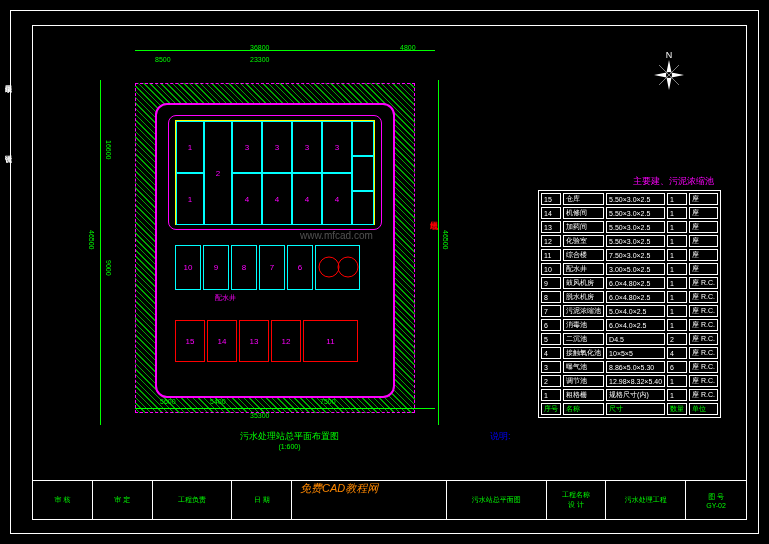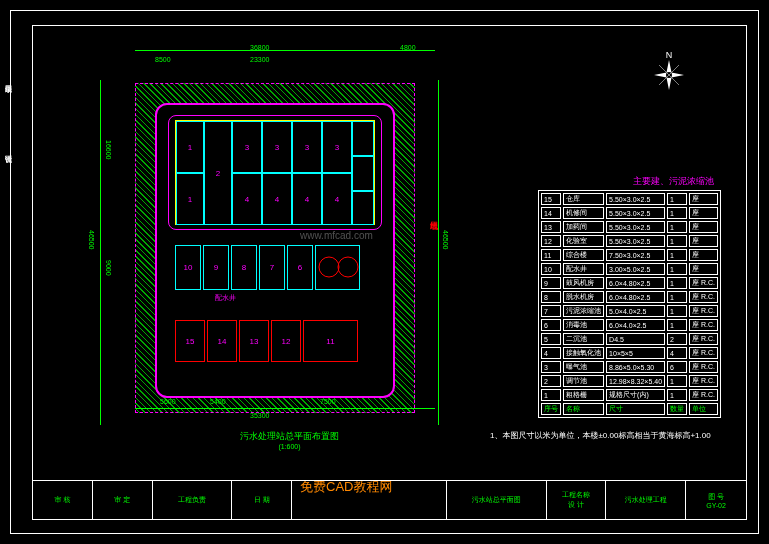--- a/index.html
+++ b/index.html
@@ -27,21 +27,21 @@
 .tbl{position:absolute;right:48px;top:190px;border:1px solid #fff;font-size:7px}
 .tbl tr{height:12px}
 .tbl td{border:1px solid #fff;padding:0 2px;color:#fff;white-space:nowrap}
 .tbl .hd td{color:#0f0}
 .note{position:absolute;left:490px;top:430px;font-size:8px}
 .note-t{color:#00f;font-size:9px}
 .fig-t{position:absolute;left:240px;top:430px;color:#0f0;font-size:9px;text-align:center}
 .scale{color:#0f0;font-size:7px}
 .side-txt{position:absolute;left:3px;top:80px;writing-mode:vertical-lr;font-size:7px;color:#fff}
 .red-txt{color:#f00;writing-mode:vertical-lr;position:absolute;font-size:8px}
-.logo{position:absolute;left:300px;bottom:48px;font-size:13px;color:#f80;}
+.logo{position:absolute;left:300px;bottom:48px;font-size:11px;color:#f80;font-style:italic}
 </style>
 </head>
 <body>
 
 <div class="frame outer"></div>
 <div class="frame inner"></div>
 
 <div class="side-txt">图纸目录</div>
 <div class="side-txt" style="top:150px">设计说明</div>
 
@@ -239,21 +239,21 @@
         <td>序号</td>
         <td>名称</td>
         <td>尺寸</td>
         <td>数量</td>
         <td>单位</td>
       </tr>
     </tbody>
   </table>
 
 <div class="note">
-  <div style="color:#fff">1、本图尺寸以米为单位，本楼±0.00标高相当于黄海标高+1.00</div>
+  <div class="note-t">说明:</div>
 </div>
 
 <div class="wm" style="left:300px;top:230px">www.mfcad.com</div>
 <div class="logo">免费CAD教程网</div>
 
 <div class="titleblock">
   <div class="tb-cell" style="width:60px">审 核</div>
   <div class="tb-cell" style="width:60px">审 定</div>
   <div class="tb-cell" style="width:80px">工程负责</div>
   <div class="tb-cell" style="width:60px">日 期</div>

